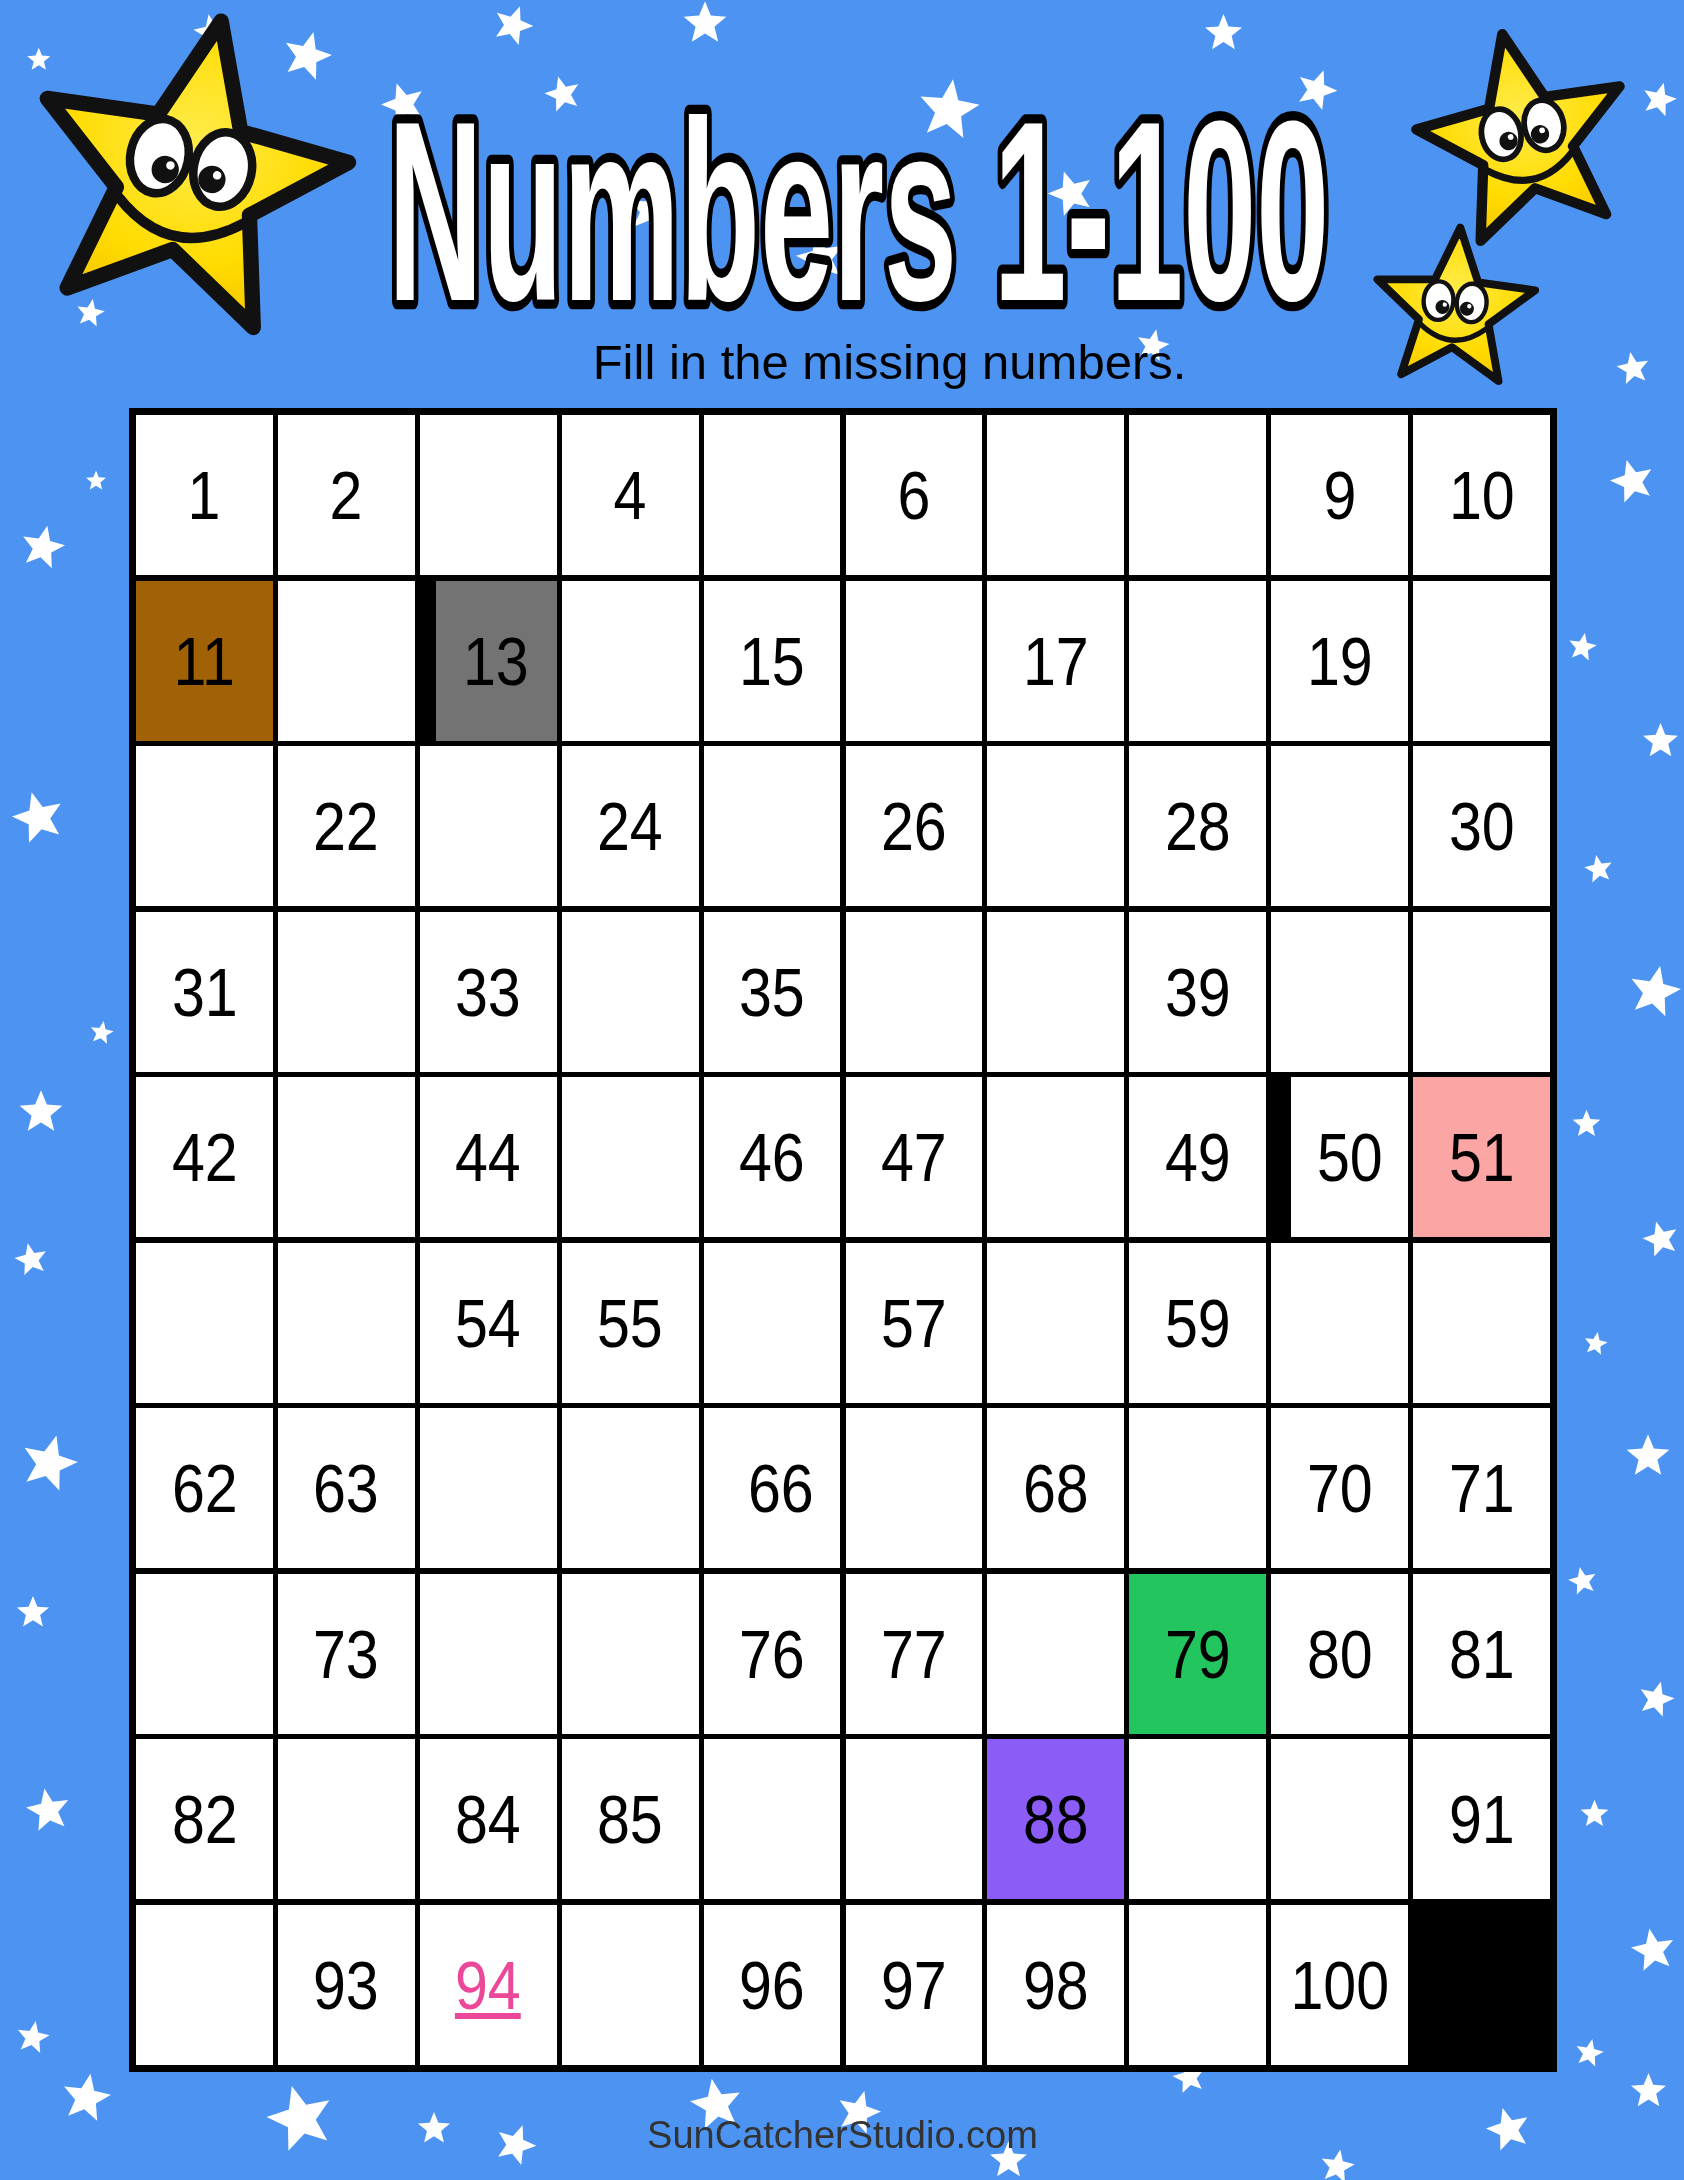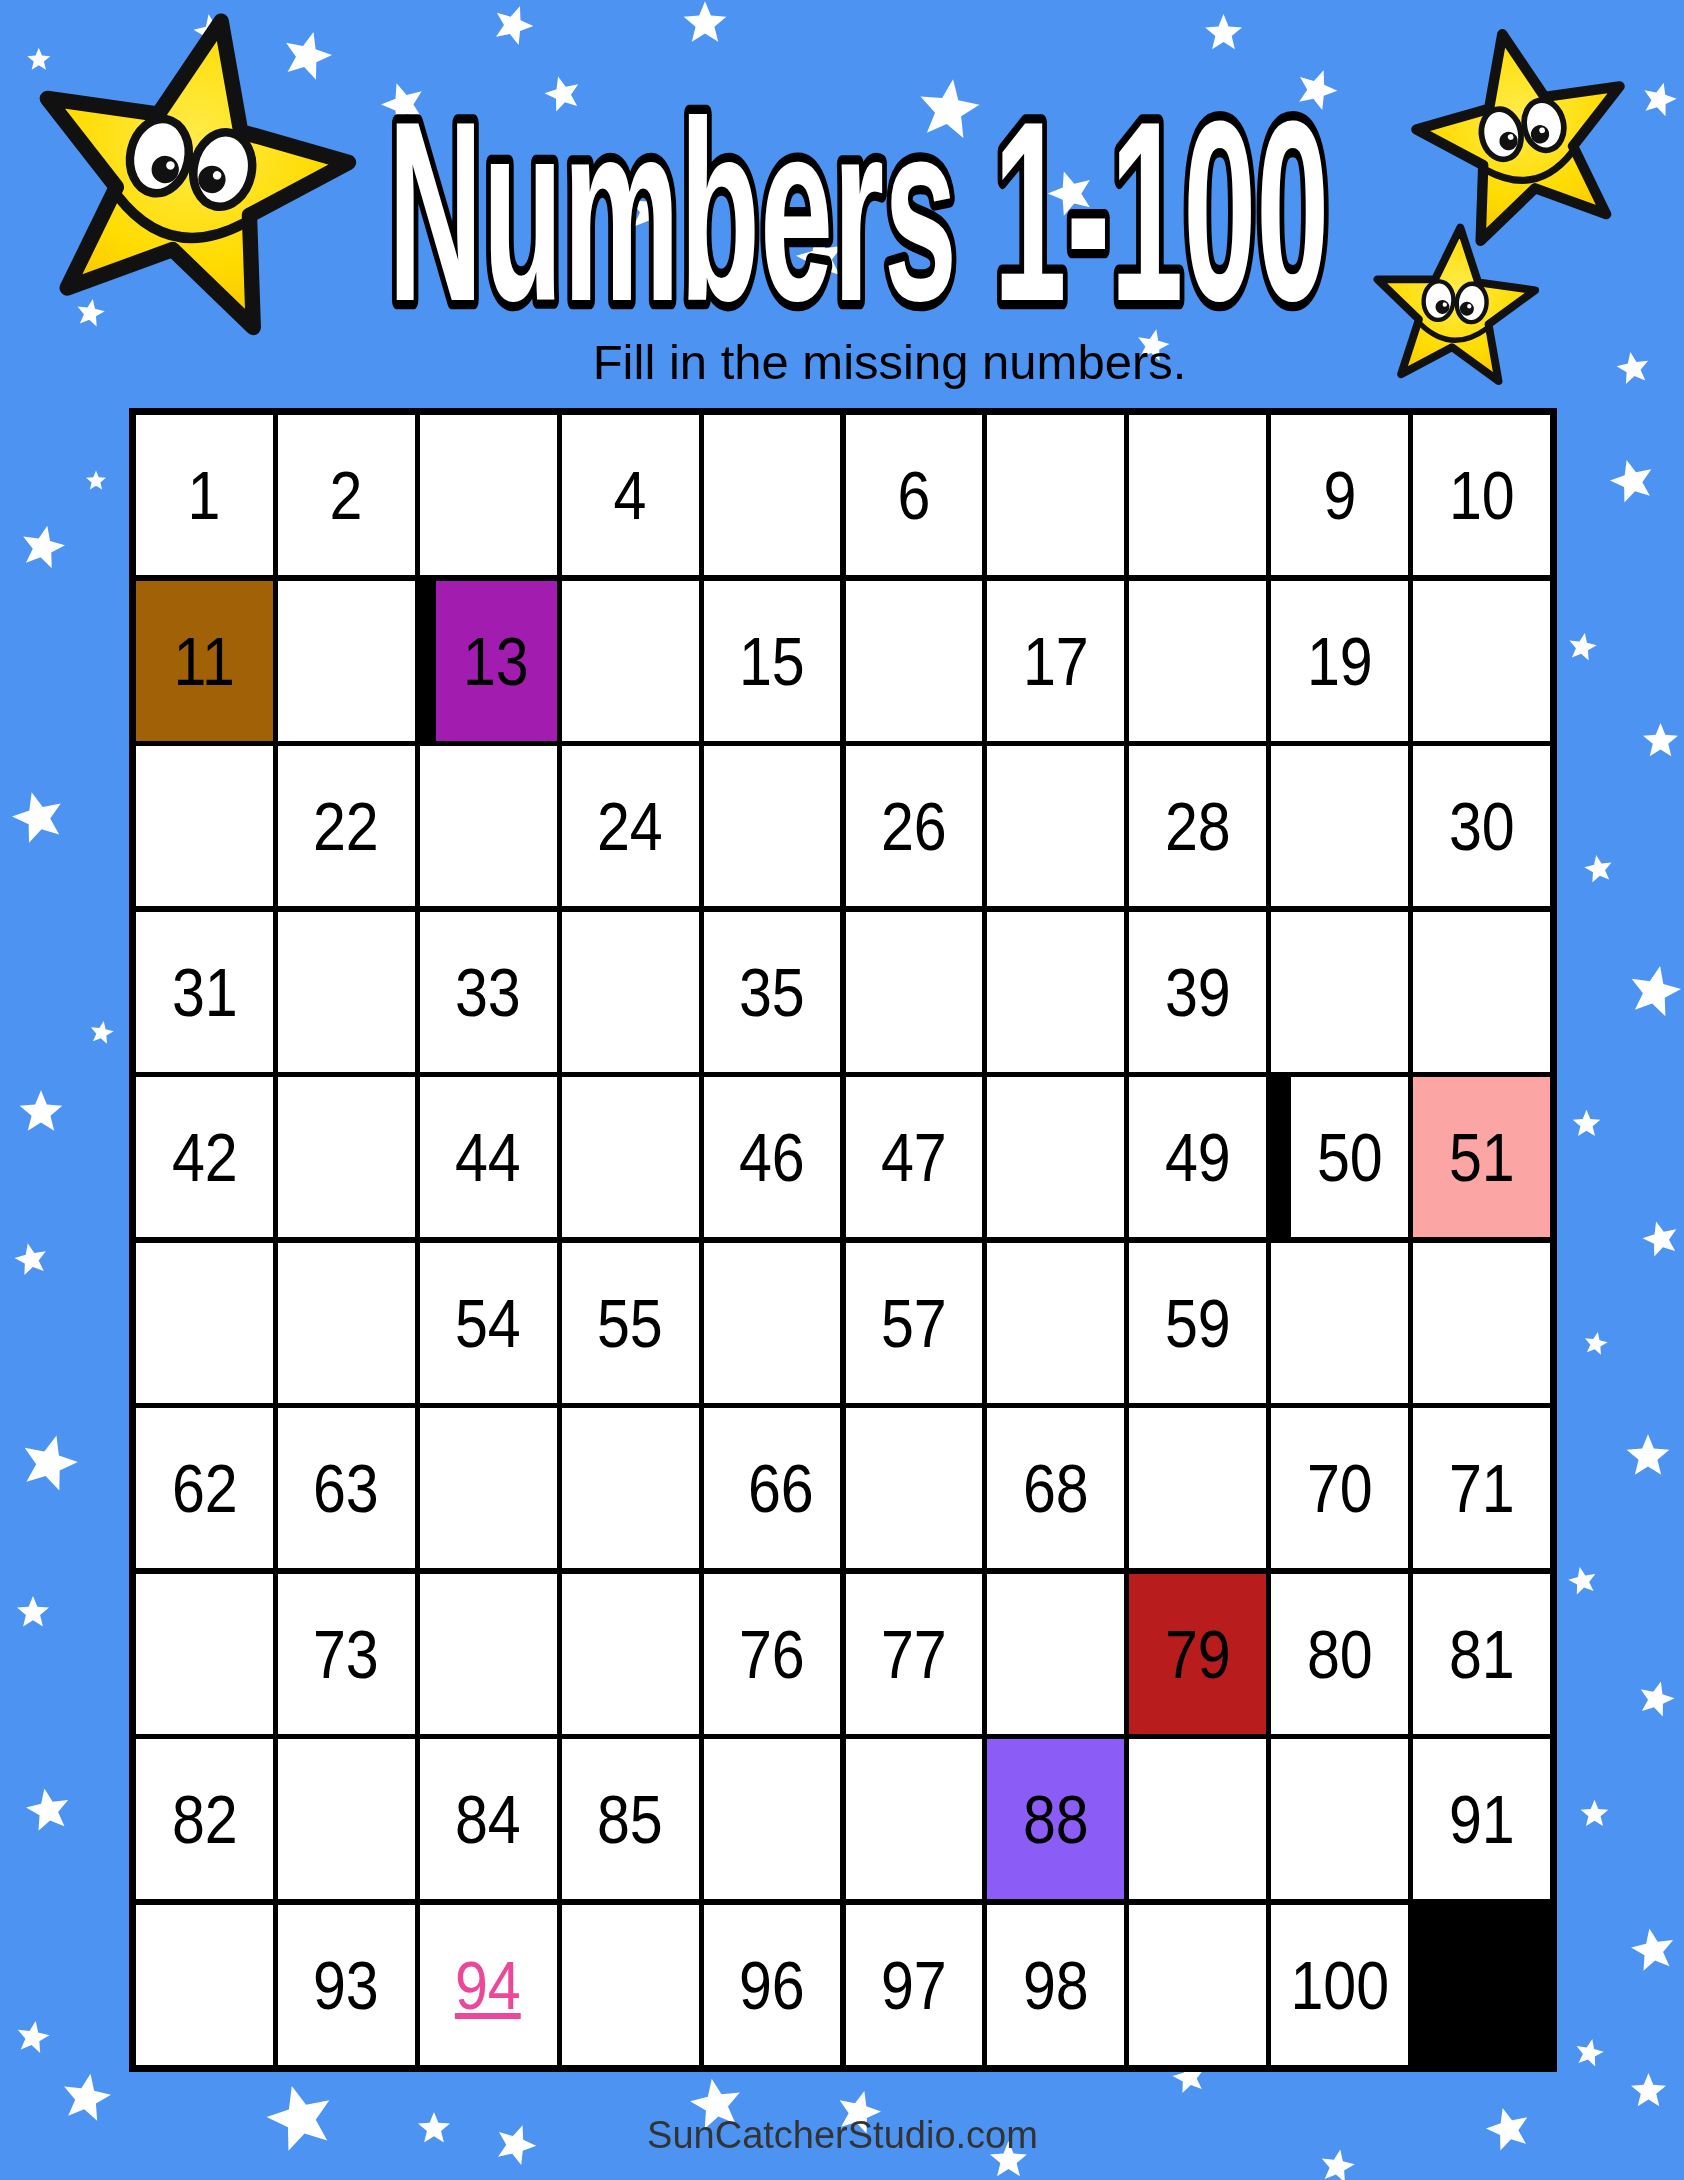--- a/index.html
+++ b/index.html
@@ -359,21 +359,21 @@
     <div class="cell" style="background: rgb(255, 255, 255); color: rgb(0, 0, 0);">
       <span>9</span>
     </div>
     <div class="cell" style="background: rgb(255, 255, 255); color: rgb(0, 0, 0);">
       <span>10</span>
     </div>
     <div class="cell" style="background: #a16207; color: rgb(0, 0, 0);">
       <span>11</span>
     </div>
     <div class="cell" style="background: rgb(255, 255, 255); color: rgb(0, 0, 0);"></div>
-    <div class="cell" style="background: #a21caf; color: rgb(0, 0, 0); margin-left: 16px;">
+    <div class="cell" style="background: #737373; color: rgb(0, 0, 0); margin-left: 16px;">
       <span>13</span>
     </div>
     <div class="cell" style="background: rgb(255, 255, 255); color: rgb(0, 0, 0);"></div>
     <div class="cell" style="background: rgb(255, 255, 255); color: rgb(0, 0, 0);">
       <span>15</span>
     </div>
     <div class="cell" style="background: rgb(255, 255, 255); color: rgb(0, 0, 0);"></div>
     <div class="cell" style="background: rgb(255, 255, 255); color: rgb(0, 0, 0);">
       <span>17</span>
     </div>
@@ -490,21 +490,21 @@
     </div>
     <div class="cell" style="background: rgb(255, 255, 255); color: rgb(0, 0, 0);"></div>
     <div class="cell" style="background: rgb(255, 255, 255); color: rgb(0, 0, 0);"></div>
     <div class="cell" style="background: rgb(255, 255, 255); color: rgb(0, 0, 0);">
       <span>76</span>
     </div>
     <div class="cell" style="background: rgb(255, 255, 255); color: rgb(0, 0, 0);">
       <span>77</span>
     </div>
     <div class="cell" style="background: rgb(255, 255, 255); color: rgb(0, 0, 0);"></div>
-    <div class="cell" style="background: #b91c1c; color: rgb(0, 0, 0);">
+    <div class="cell" style="background: #22c55e; color: rgb(0, 0, 0);">
       <span>79</span>
     </div>
     <div class="cell" style="background: rgb(255, 255, 255); color: rgb(0, 0, 0);">
       <span>80</span>
     </div>
     <div class="cell" style="background: rgb(255, 255, 255); color: rgb(0, 0, 0);">
       <span>81</span>
     </div>
     <div class="cell" style="background: rgb(255, 255, 255); color: rgb(0, 0, 0);">
       <span>82</span>

